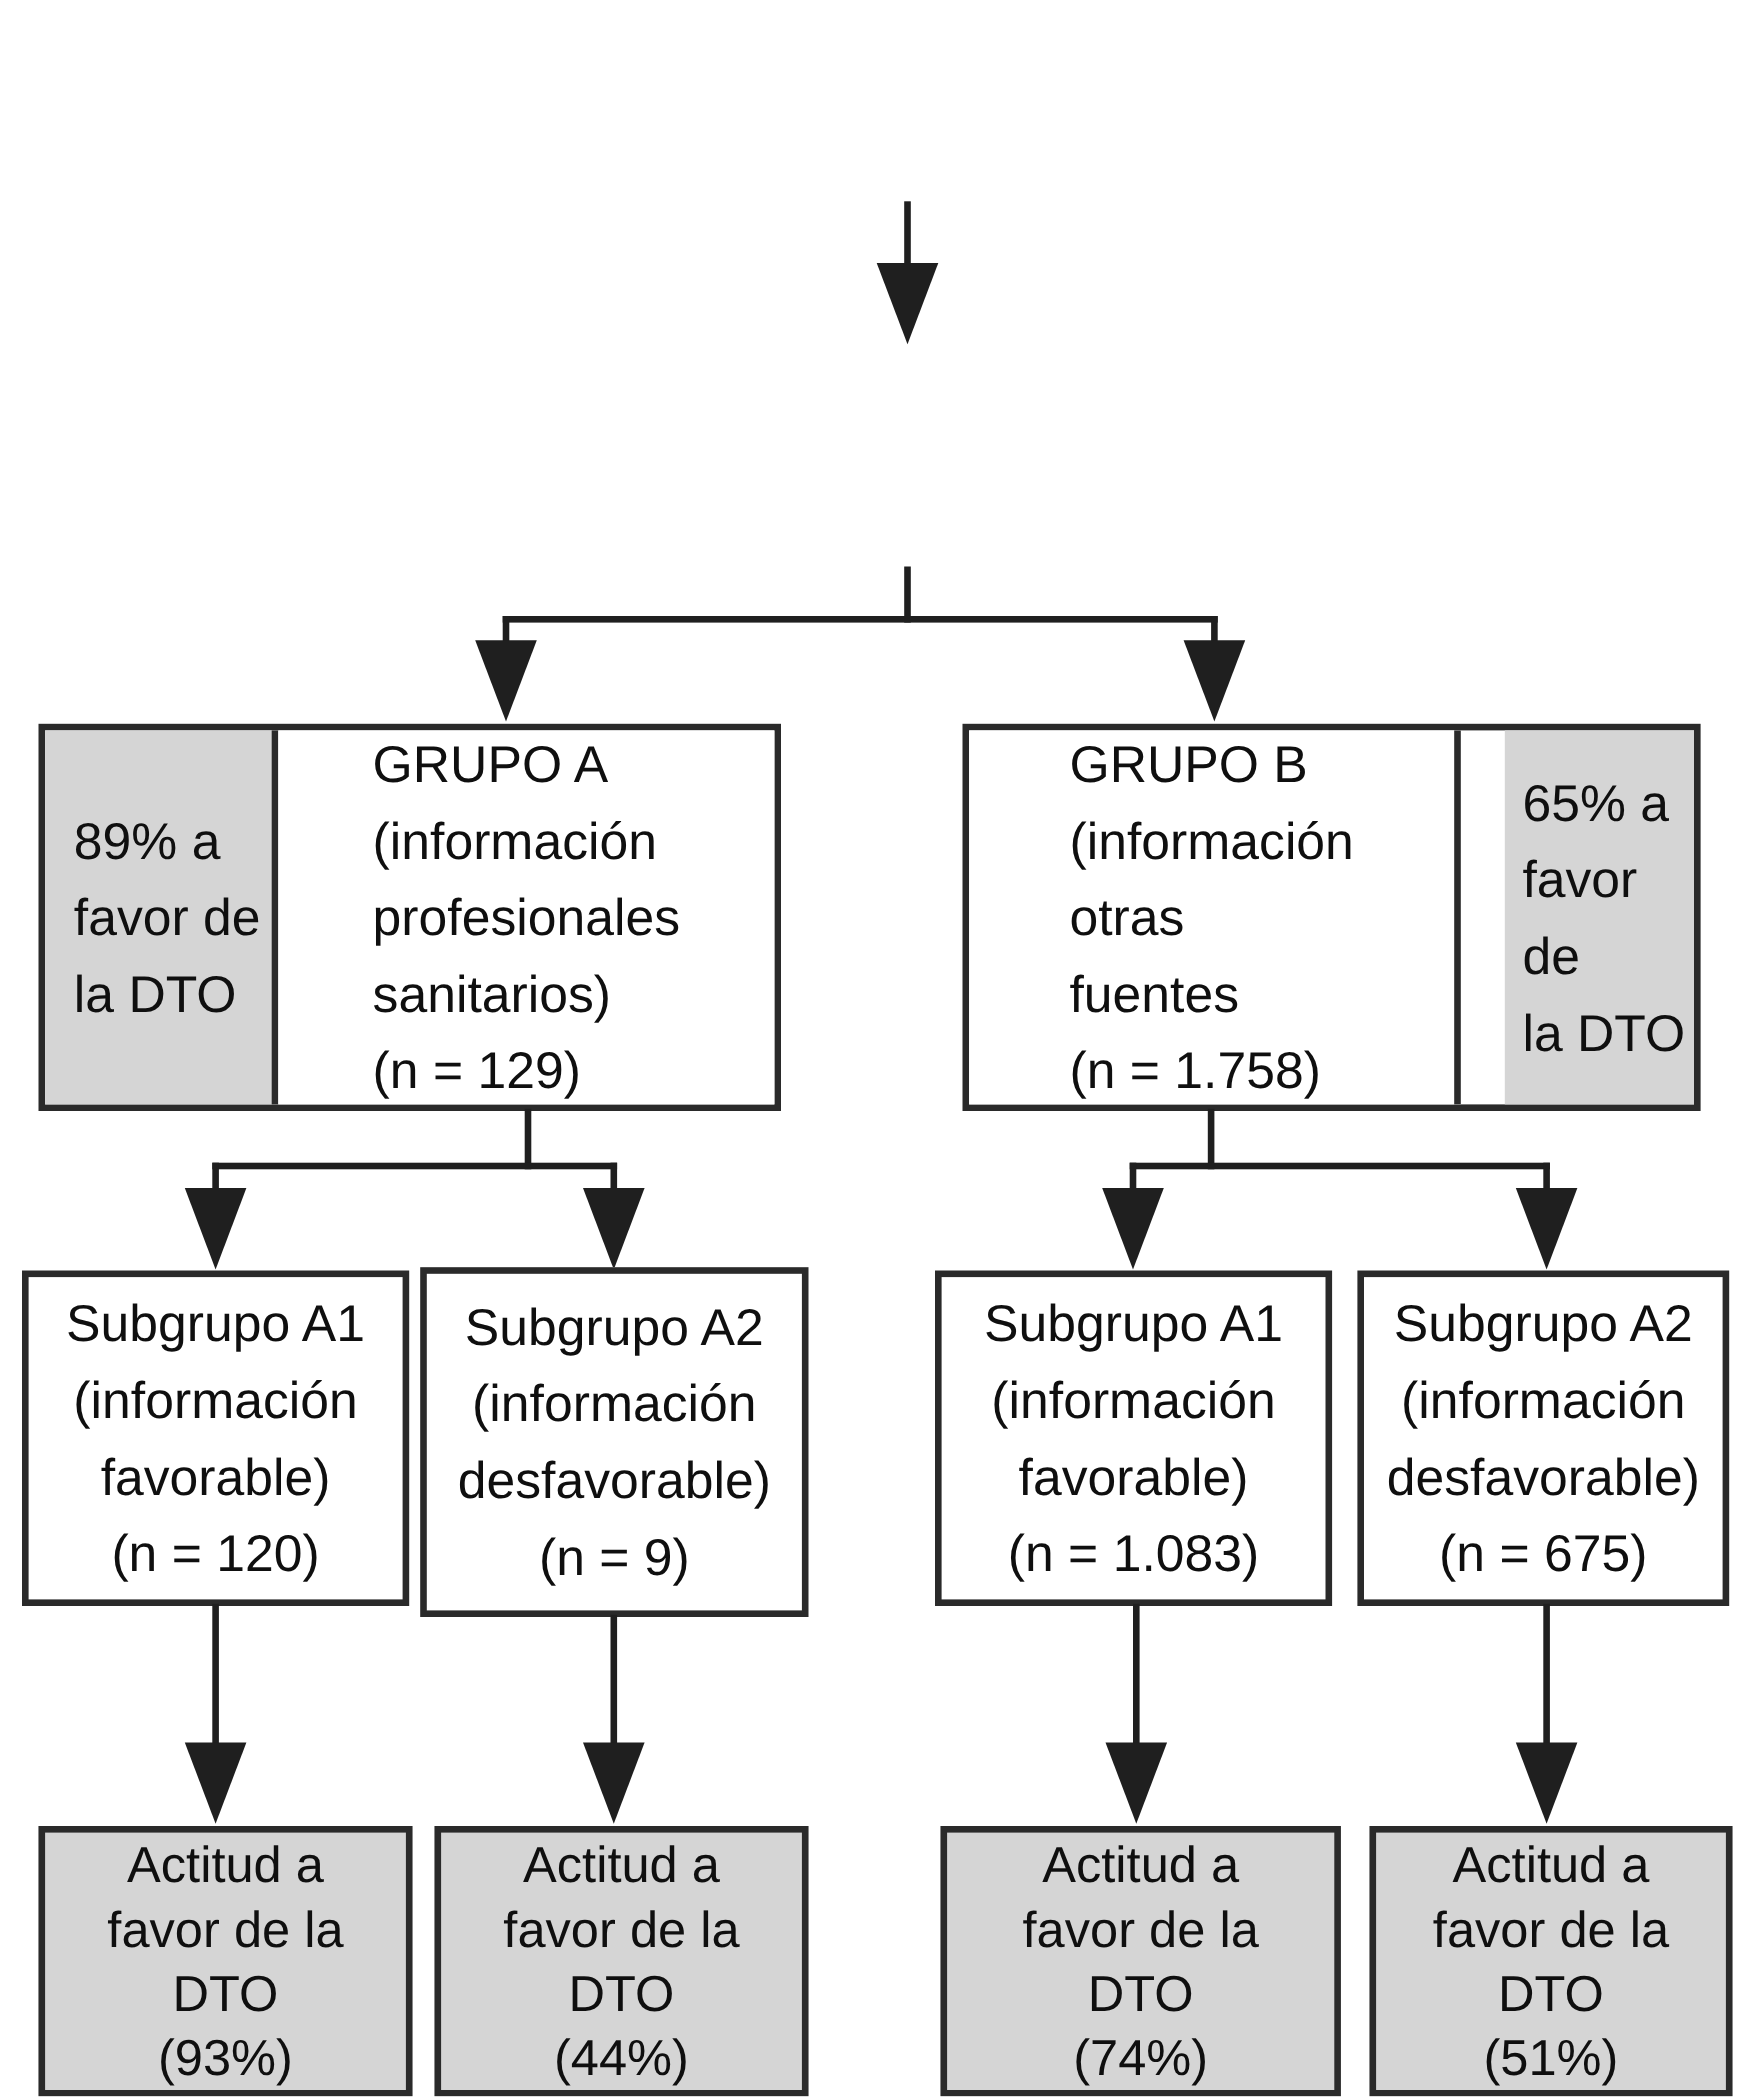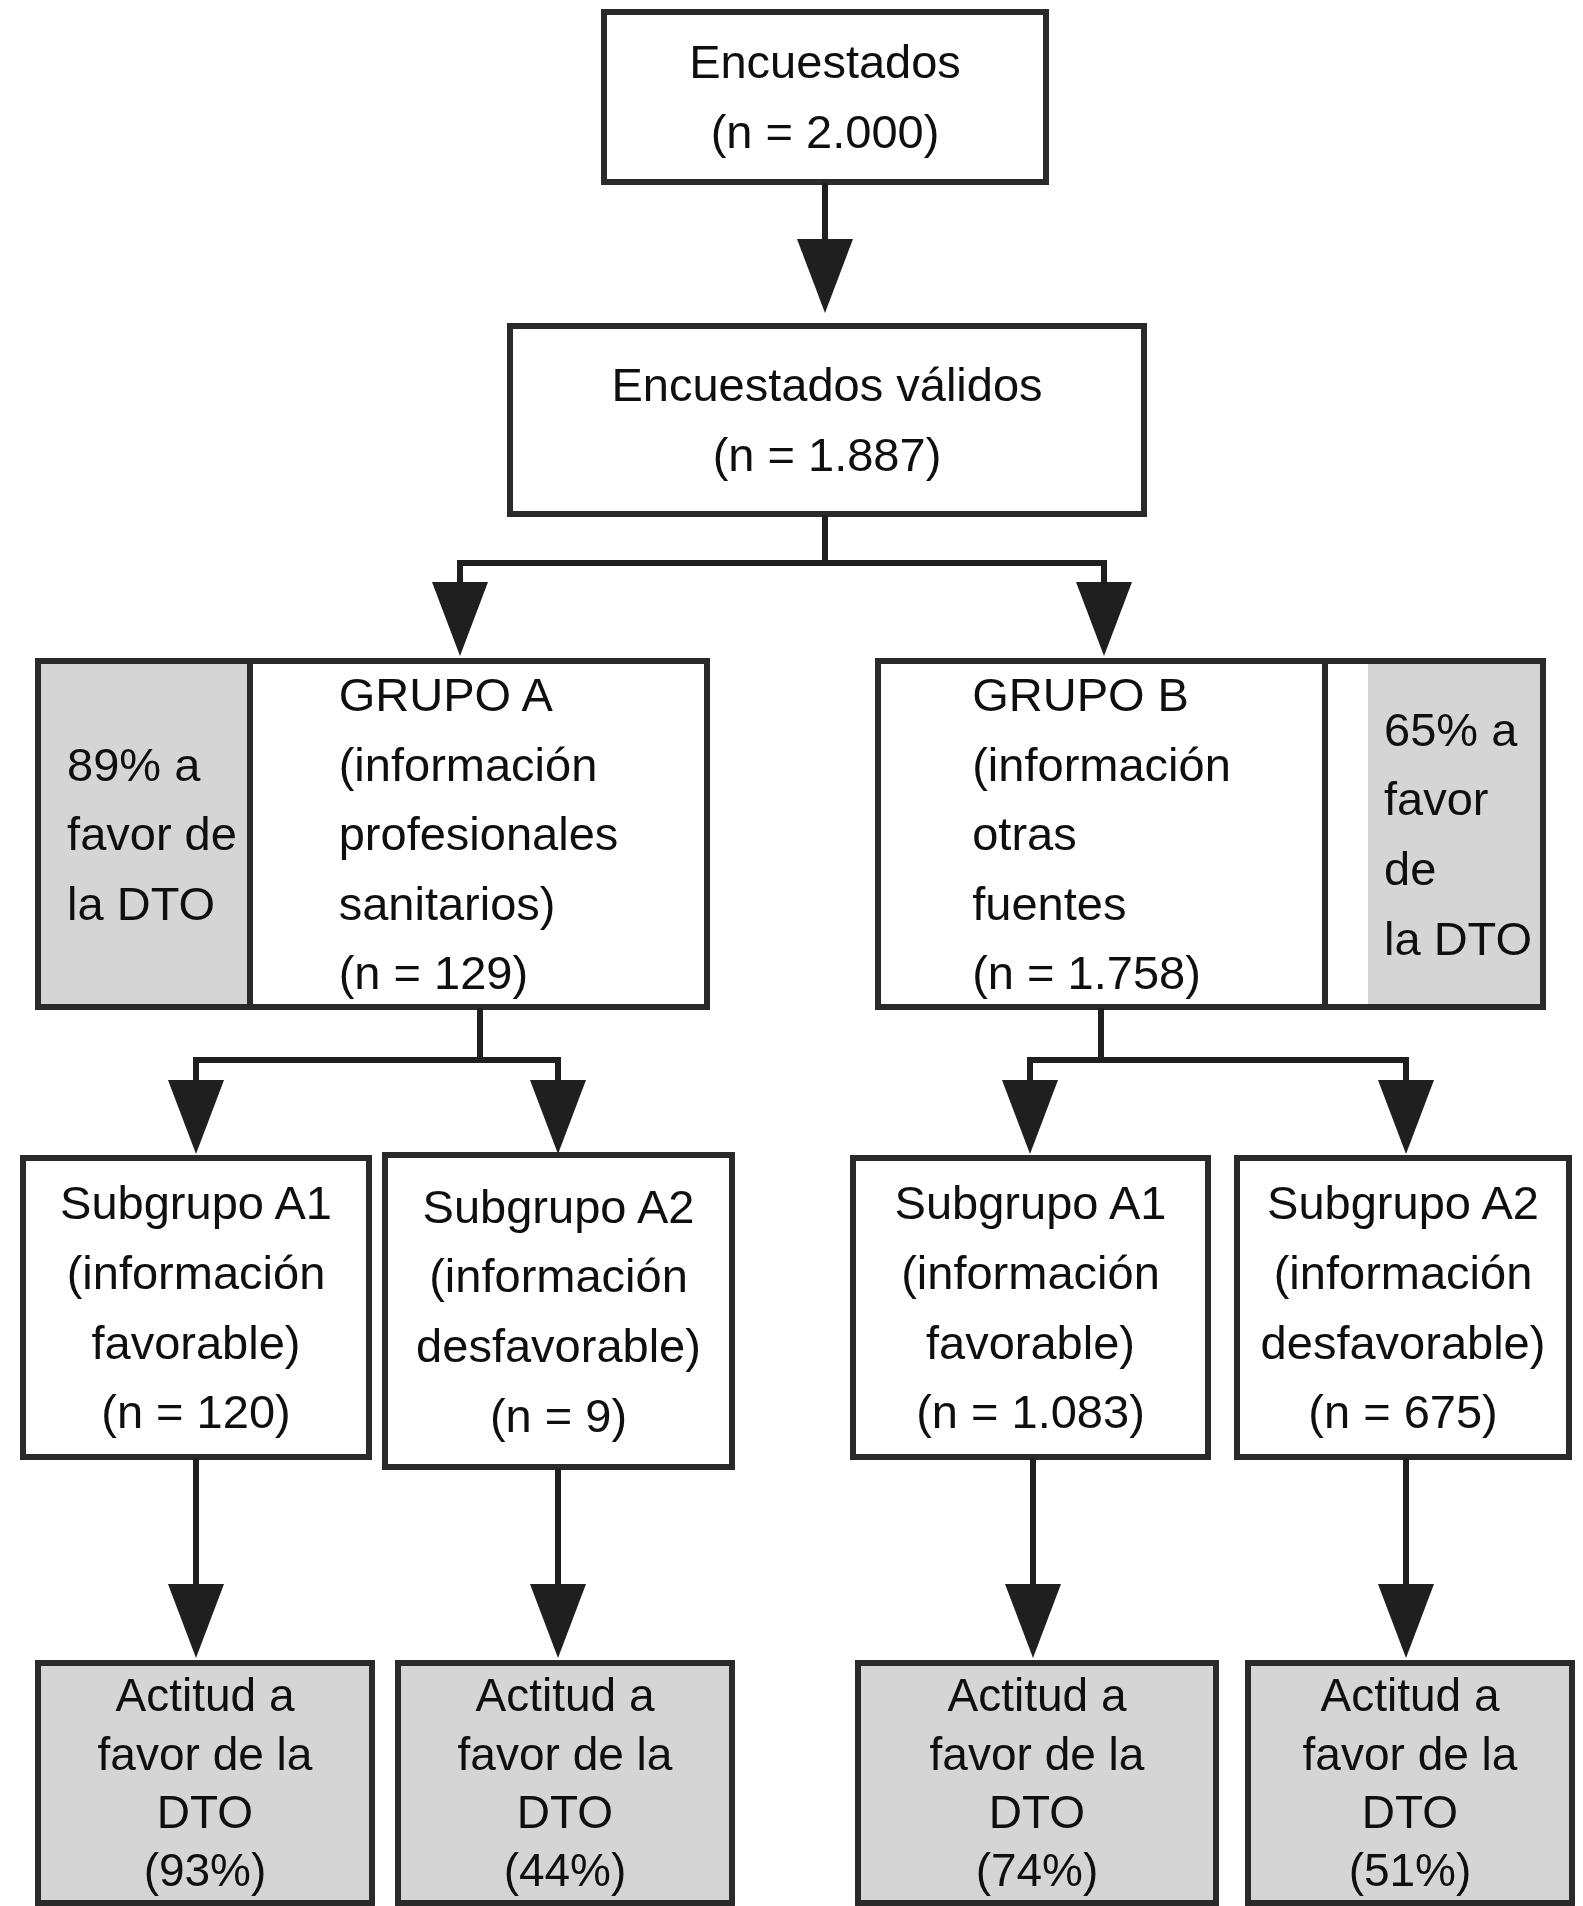--- a/index.html
+++ b/index.html
@@ -47,32 +47,24 @@
     border-left:28px solid transparent;
     border-right:28px solid transparent;
     border-top:74px solid var(--line);
   }
 </style>
 </head>
 <body>
 
 <div id="canvas">
 
-  <div class="node" style="left:601px;top:9px;width:448px;height:176px;">
-    <div class="label">Encuestados
-(n = 2.000)</div>
-  </div>
 
   <div class="cline" style="left:822px;top:183px;width:6px;height:58px;"></div>
   <div class="ahead" style="left:797px;top:239px;"></div>
 
-  <div class="node" style="left:507px;top:323px;width:640px;height:194px;">
-    <div class="label">Encuestados válidos
-(n = 1.887)</div>
-  </div>
 
   <div class="cline" style="left:822px;top:515px;width:6px;height:51px;"></div>
   <div class="cline" style="left:457px;top:560px;width:650px;height:6px;"></div>
   <div class="cline" style="left:457px;top:560px;width:6px;height:26px;"></div>
   <div class="ahead" style="left:432px;top:582px;"></div>
   <div class="cline" style="left:1101px;top:560px;width:6px;height:26px;"></div>
   <div class="ahead" style="left:1076px;top:582px;"></div>
 
   <div class="node group" style="left:35px;top:658px;width:675px;height:352px;">
     <div class="cell shaded divider-right" style="width:212px;">

